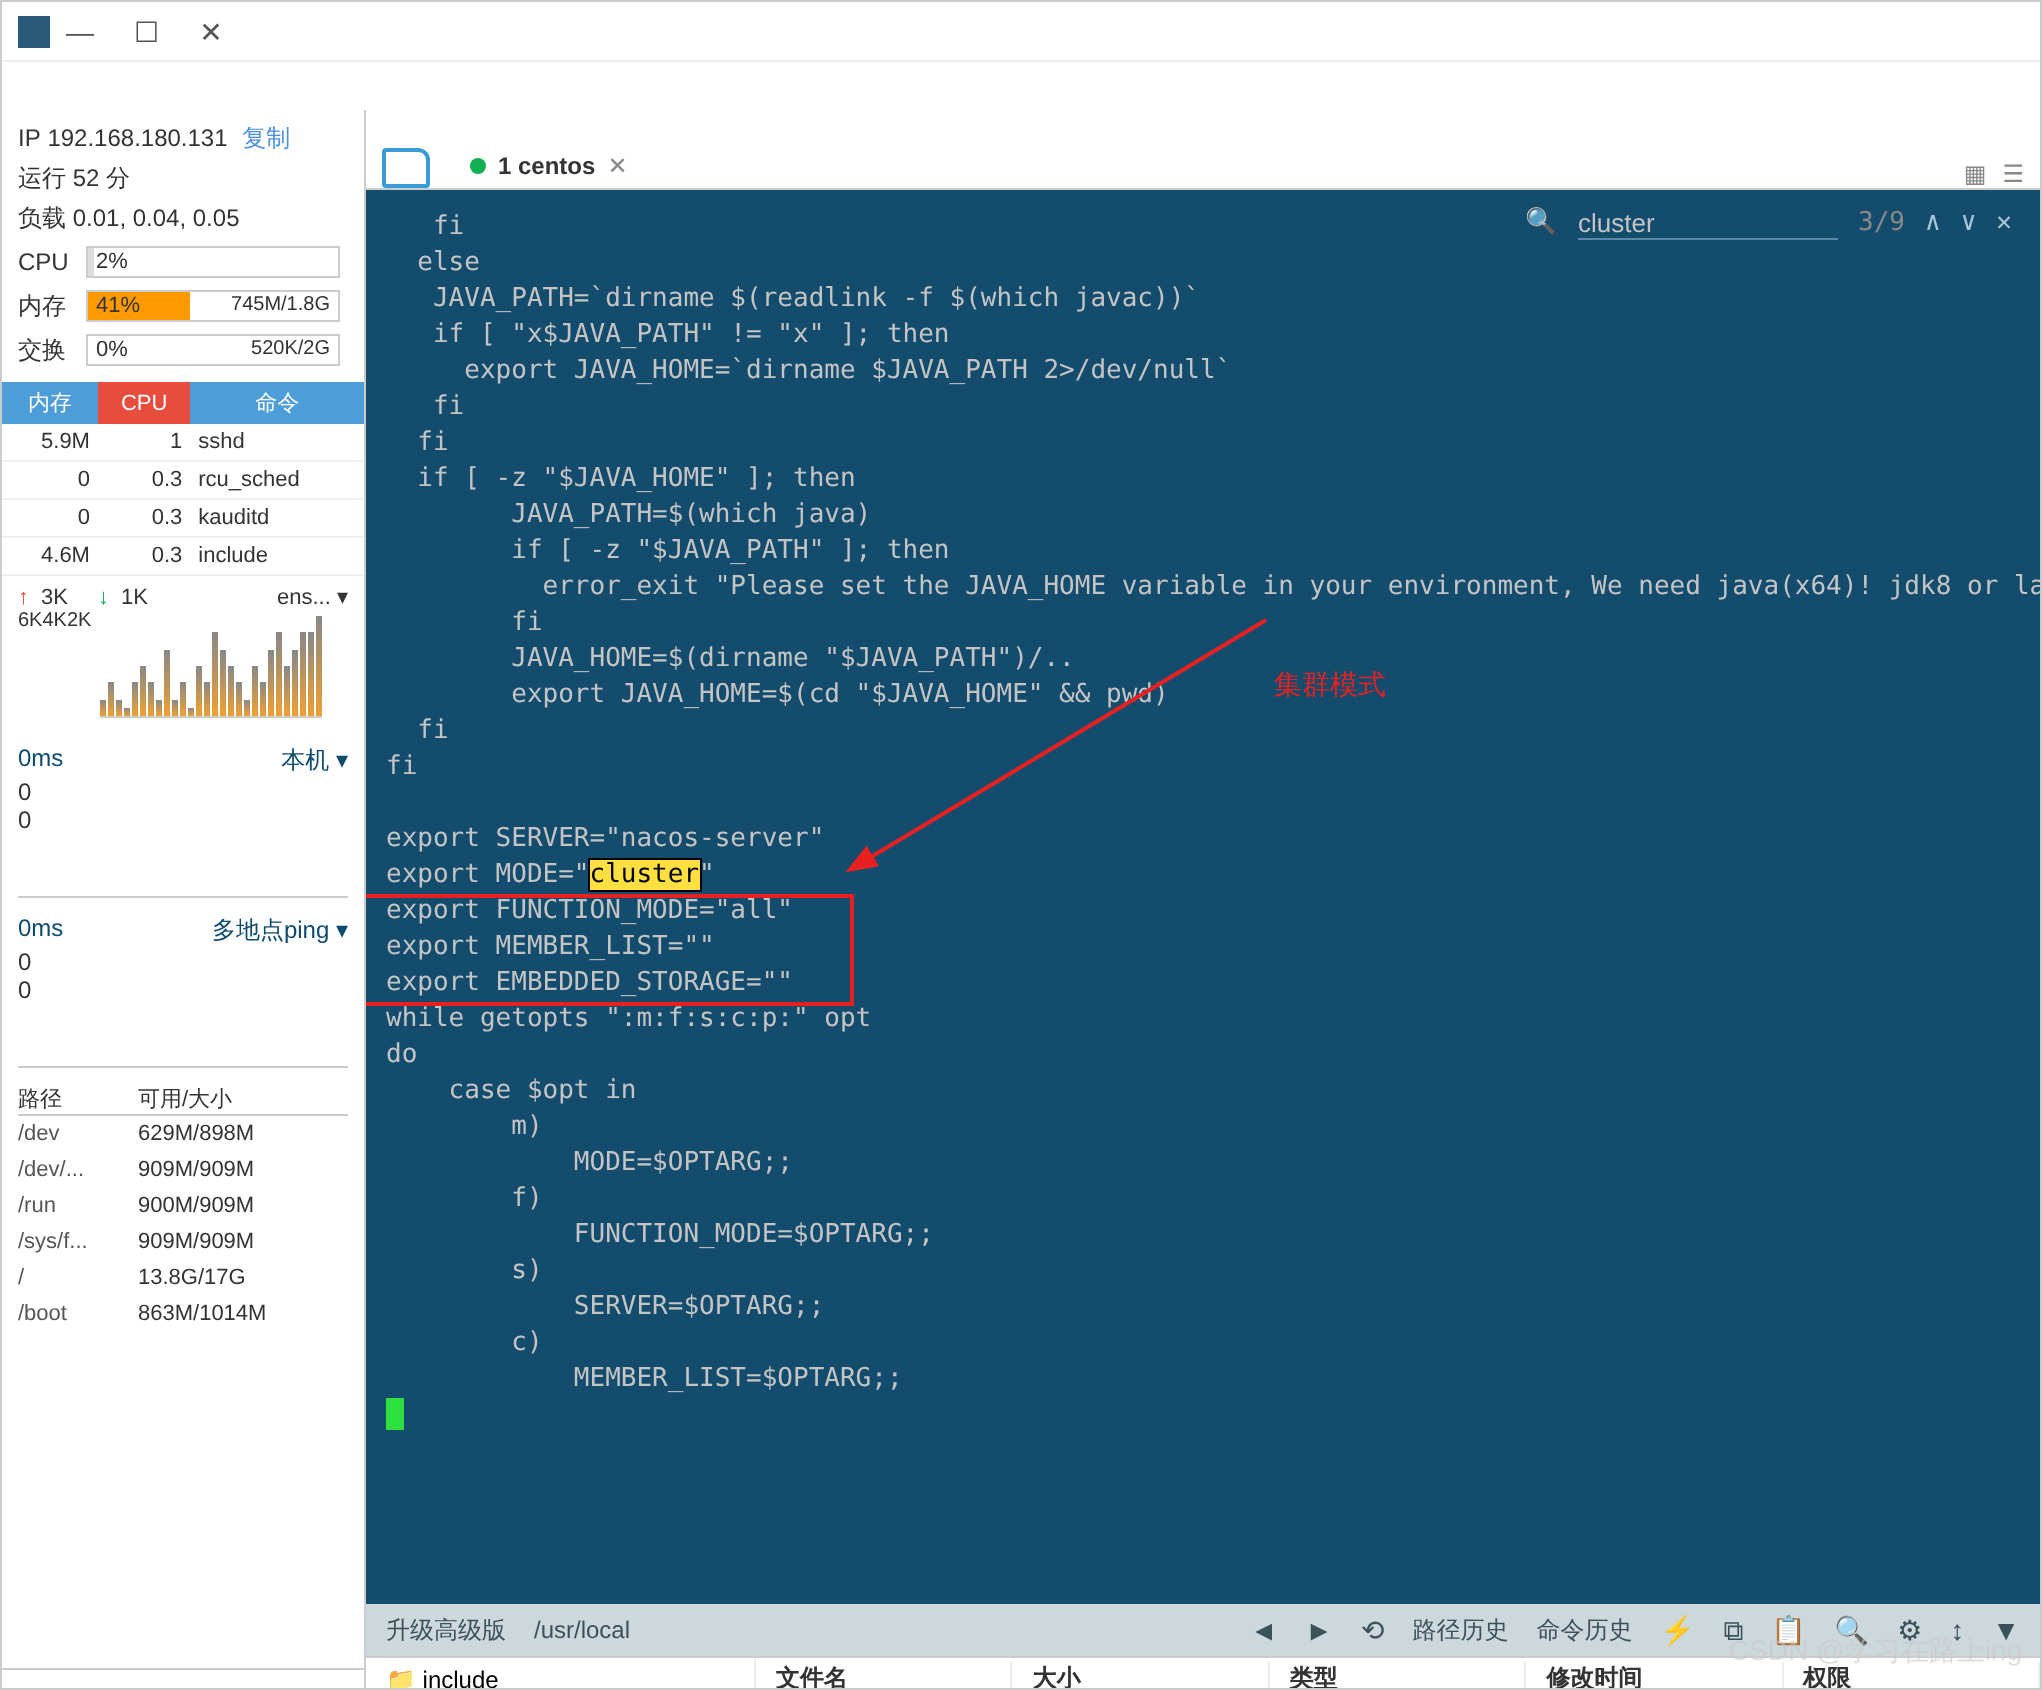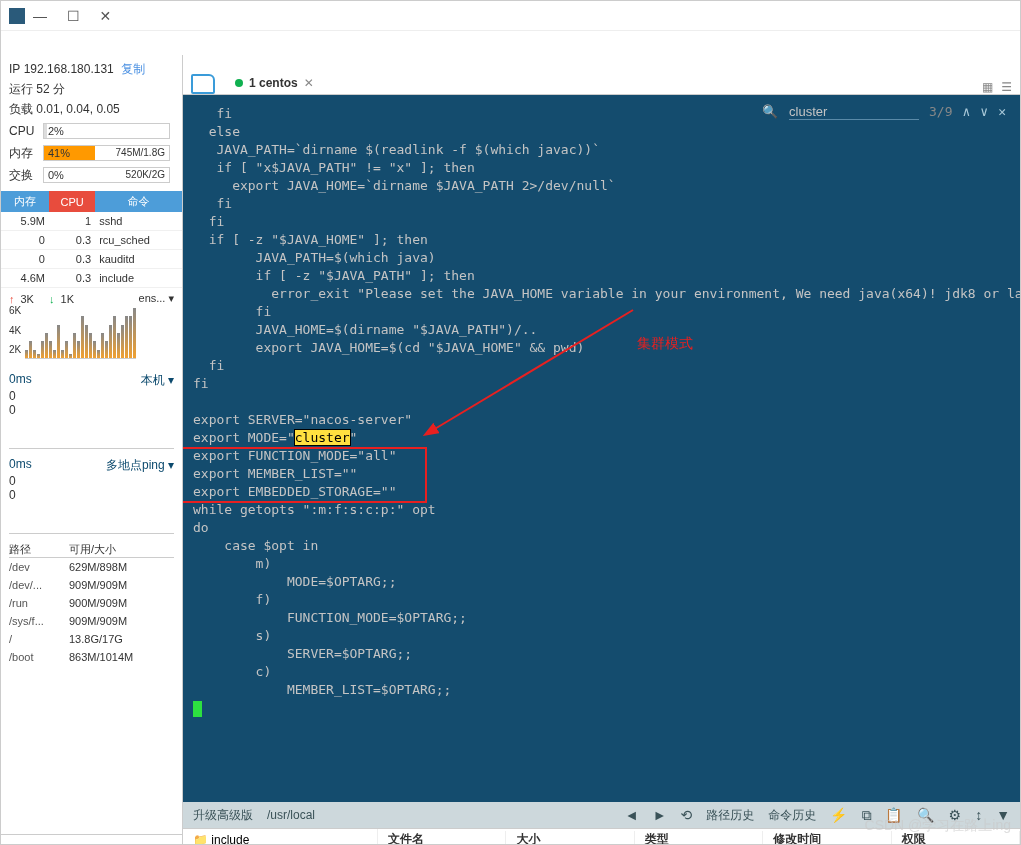--- a/index.html
+++ b/index.html
@@ -136,21 +136,21 @@
       <tr>
             <td>4.6M</td>
             <td>0.3</td>
             <td class="name">include</td>
           </tr>
     </tbody>
       </table>
     <div class="netchart">
       <div class="hdr"><span class="up">↑</span><span>3K</span>&nbsp;<span class="down">↓</span><span>1K</span><span style="flex:1"></span><span>ens... ▾</span></div>
       <div style="display:flex;gap:4px">
-        <div style="display:flex;flex-direction:column;justify-content:space-between;font-size:10px;height:50px">
+        <div style="display:flex;flex-direction:row;justify-content:flex-start;font-size:10px;height:50px">
             <span>6K</span>
             <span>4K</span>
             <span>2K</span>
           </div>
         <div class="graph" id="netgraph">
             <div class="bar-g" style="height: 8.33333px;"></div>
             <div class="bar-g" style="height: 16.6667px;"></div>
             <div class="bar-g" style="height: 8.33333px;"></div>
             <div class="bar-g" style="height: 4.16667px;"></div>
             <div class="bar-g" style="height: 16.6667px;"></div>

